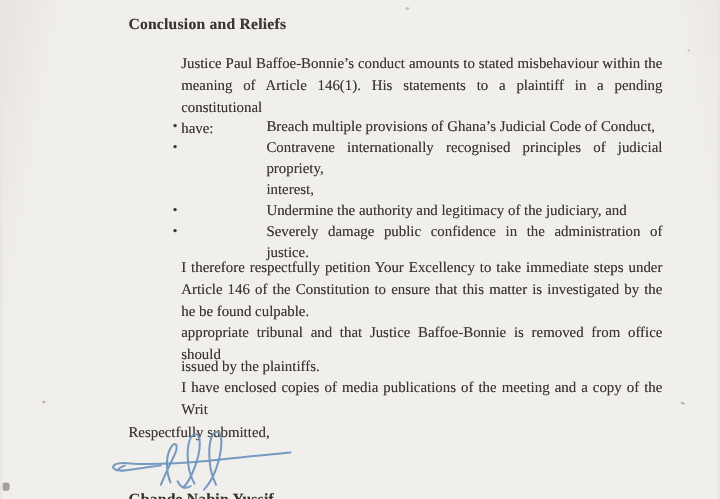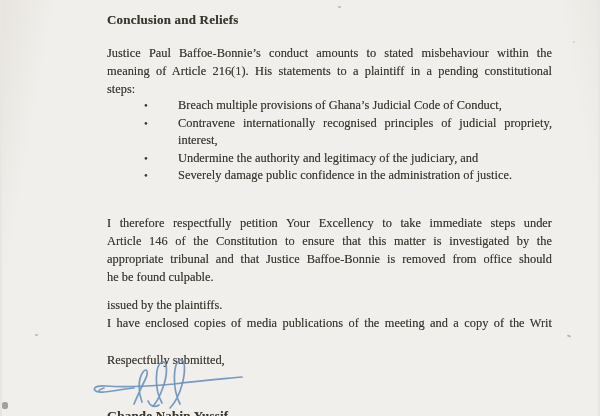--- a/index.html
+++ b/index.html
@@ -22,21 +22,21 @@
     text-shadow:0 0 .4px rgba(58,55,47,.55);
   }
   .heading{
     position:absolute;left:105px;top:12px;margin:0;
     font-size:13px;font-weight:bold;letter-spacing:.2px;
   }
   .para{position:absolute;left:105px;width:445px;font-size:12.4px;line-height:18px;}
   .p1{top:44px;}
   .p2{top:214px;}
   .p3{top:296px;}
-  .jline{text-align:justify;text-align-last:justify;white-space:normal;}
+  .jline{text-align:justify;text-align-last:justify;white-space:normal;margin-left:44px;}
   .jline.last{text-align-last:left;}
   .bullets{
     position:absolute;left:105px;top:97px;width:445px;margin:0;padding:0;
     list-style:none;font-size:12.4px;line-height:17.5px;
   }
   .bullets li{position:relative;padding-left:71px;margin:0;}
   .bullet-marker{
     position:absolute;left:37px;top:0;
     font-size:11px;line-height:17.5px;
   }
@@ -60,22 +60,22 @@
 </style>
 </head>
 <body>
 
 <div class="paper">
 
   <h1 class="heading">Conclusion and Reliefs</h1>
 
   <div class="para p1">
       <div class="jline">Justice Paul Baffoe-Bonnie’s conduct amounts to stated misbehaviour within the</div>
-      <div class="jline">meaning of Article 216(1). His statements to a plaintiff in a pending constitutional</div>
-      <div class="jline last">steps:</div>
+      <div class="jline">meaning of Article 146(1). His statements to a plaintiff in a pending constitutional</div>
+      <div class="jline last">have:</div>
     </div>
 
   <ul class="bullets">
       <li>
         <span class="bullet-marker">•</span>
         <div class="jline last">Breach multiple provisions of Ghana’s Judicial Code of Conduct,</div>
       </li>
       <li>
         <span class="bullet-marker">•</span>
         <div class="jline">Contravene internationally recognised principles of judicial propriety,</div>
@@ -87,22 +87,22 @@
       </li>
       <li>
         <span class="bullet-marker">•</span>
         <div class="jline last">Severely damage public confidence in the administration of justice.</div>
       </li>
     </ul>
 
   <div class="para p2">
       <div class="jline">I therefore respectfully petition Your Excellency to take immediate steps under</div>
       <div class="jline">Article 146 of the Constitution to ensure that this matter is investigated by the</div>
+      <div class="jline last">he be found culpable.</div>
       <div class="jline">appropriate tribunal and that Justice Baffoe-Bonnie is removed from office should</div>
-      <div class="jline last">he be found culpable.</div>
     </div>
 
   <div class="para p3">
       <div class="jline last">issued by the plaintiffs.</div>
       <div class="jline">I have enclosed copies of media publications of the meeting and a copy of the Writ</div>
     </div>
 
   <div class="closing">Respectfully submitted,</div>
 
   <svg class="signature" viewBox="0 0 165 53" aria-hidden="true">

